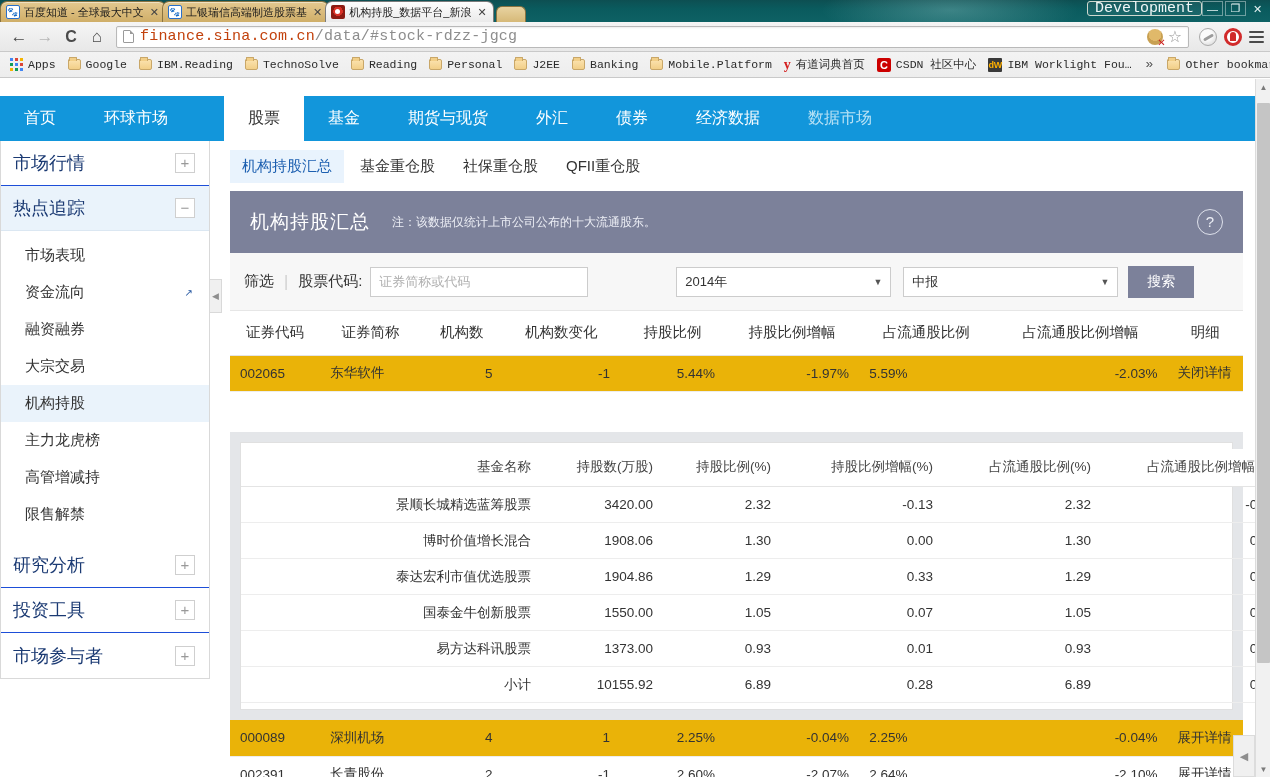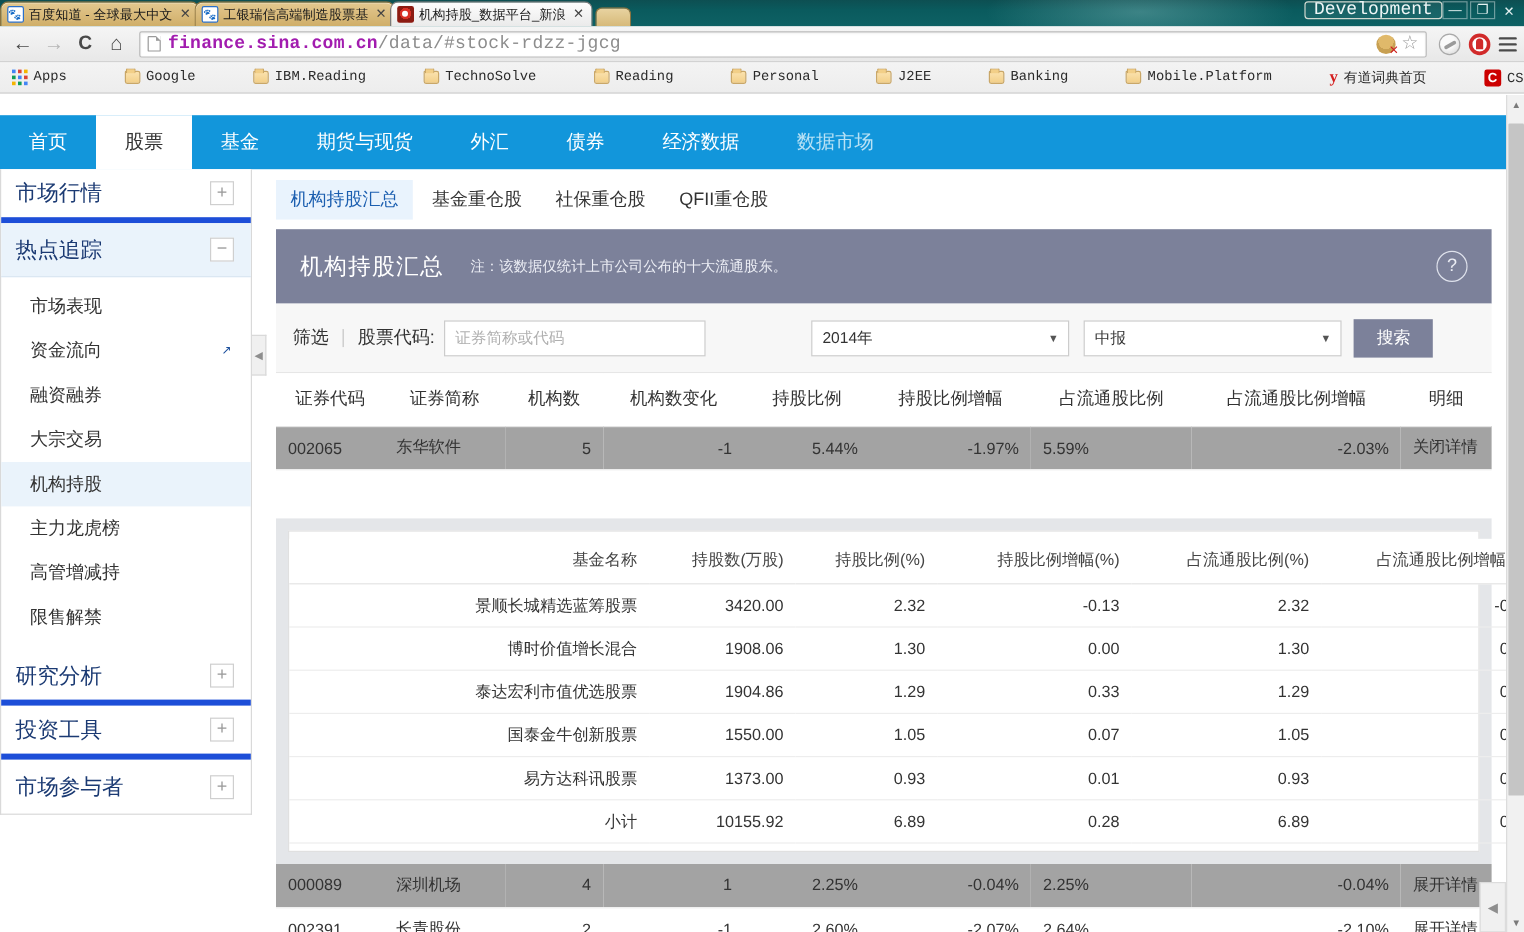--- a/index.html
+++ b/index.html
@@ -91,21 +91,21 @@
   .page-icon {
     width:11px; height:13px; background:#fff; border:1px solid #9a9a9a; border-radius:1px;
     margin: 0 6px 0 2px; position:relative; flex:none;
   }
   .page-icon::after{ content:""; position:absolute; right:-1px; top:-1px;
     border-width:0 4px 4px 0; border-style:solid; border-color: #fff #fff #9a9a9a #9a9a9a;}
   .url {
     font-family:"Liberation Mono","DejaVu Sans Mono",monospace;
     font-size:15px; color:#222; letter-spacing:.2px; white-space:nowrap;
   }
-  .url .host { color:#a21caf;font-weight:bold; }
+  .url .host { color:#c2410c; }
   .url .path { color:#8d8d8d; }
   .obicons { display:flex; align-items:center; gap:5px; margin-left:auto; padding-right:2px; }
   .ic-person { width:16px; height:16px; border-radius:50%;
       background: radial-gradient(circle at 50% 35%, #e0b96a 0 48%, #c8a052 49% 100%);
       position:relative; }
   .ic-person::after{ content:"✕"; position:absolute; right:-3px; bottom:-3px; color:#cc1f1f;
       font-size:10px; font-weight:bold; line-height:1;}
   .ic-star { color:#9a9a9a; font-size:16px; line-height:1; }
   .tb-right { display:flex; align-items:center; gap:7px; padding-left:4px; }
   .ic-circle1 { width:18px; height:18px; border-radius:50%;
@@ -121,21 +121,21 @@
      width:15px; height:12px; }
   .ic-menu i { display:block; height:2px; background:#4a4a4a; border-radius:1px; }
 
   
   #bookmarks {
     position:absolute; top:52px; left:0; width:1270px; height:26px;
     background: linear-gradient(180deg,#f3f3f3 0%, #ededed 100%);
     border-bottom:1px solid #c9c9c9;
     display:flex; align-items:center; padding:0 4px; overflow:hidden;
     font-family:"Liberation Mono","DejaVu Sans Mono",monospace;
-    font-size:11.5px; color:#2b2b2b; white-space:nowrap;gap:36px;
+    font-size:11.5px; color:#2b2b2b; white-space:nowrap;
   }
   .bm { display:flex; align-items:center; padding:2px 6px; flex:none; }
   .bm .fold {
     width:13px; height:11px; flex:none; margin-right:5px; position:relative;
     background: linear-gradient(180deg,#fbe2ae 0%, #f2cf88 100%);
     border:1px solid #c9a768; border-radius:1px 2px 2px 2px;
   }
   .bm .fold::before{ content:""; position:absolute; left:0; top:-3px; width:6px; height:3px;
     background:#f2cf88; border:1px solid #c9a768; border-bottom:none; border-radius:1px 1px 0 0;}
   .apps-grid { width:13px; height:13px; flex:none; margin-right:5px;
@@ -160,31 +160,31 @@
 
   
   #sitenav {
     position:absolute; top:17px; left:0; width:1255px; height:45px;
     background:#1296db; display:flex; align-items:stretch;font-family:Liberation Mono, monospace;
   }
   #sitenav .nitem {
     display:flex; align-items:center; justify-content:center;
     color:#ffffff; font-size:16px; padding: 0 24px; white-space:nowrap;
   }
-  #sitenav .nitem.active { background:#ffffff; color:#333; font-weight:normal; }
+  #sitenav .nitem.active { background:#ffffff; color:#333; font-weight:normal;margin-left:32px; }
   #sitenav .nitem.muted { color:#b9e2f5; }
 
   
   #sidebar {
     position:absolute; top:62px; left:0; width:210px;
     border:1px solid #d9d9d9; border-top:none; background:#fff;
   }
   .sb-group {
     height:45px; display:flex; align-items:center; justify-content:space-between;
-    padding: 0 14px 0 12px; border-bottom:5px solid #1d4ed8;
+    padding: 0 14px 0 12px; border-bottom:1px solid #1d4ed8;
     color:#1b3a73; font-size:18px;
   }
   .sb-group.open { background:#eaf3fb; border-bottom:1px solid #dbe7f2; }
   .sb-toggle {
     width:20px; height:20px; border:1px solid #cfcfcf; color:#999; background:#fff;
     font-size:15px; line-height:17px; text-align:center; flex:none;
   }
   .sb-sub { padding: 6px 0 10px 0; }
   .sb-item {
     height:37px; display:flex; align-items:center; padding-left:24px;
@@ -240,21 +240,21 @@
   
   table.grid { width:100%; border-collapse:collapse; table-layout:fixed; }
   table.grid th {
     font-weight:normal; font-size:14.5px; color:#333; height:44px;
     border-bottom:1px solid #e4e4e4; padding: 0 10px; background:#fff;
   }
   table.grid td {
     font-size:13.5px; color:#333; height:36px; padding: 0 10px;
     border-bottom:1px solid #ededed;
   }
-  tr.main-row td { background:#a3a3a3; }
+  tr.main-row td { background:#eab308; }
   tr.plain-row td { background:#fff; }
   .c-code  { width: 86px; text-align:left; }
   .c-name  { width: 96px; text-align:left; }
   .c-num   { width: 78px; text-align:right; }
   .c-chg   { width: 112px; text-align:right; }
   .c-ratio { width: 100px; text-align:right; }
   .c-rchg  { width: 128px; text-align:right; }
   .c-flt   { width: 128px; text-align:left; }
   .c-fchg  { width: 166px; text-align:right; }
   .c-det   { width: 72px; text-align:left; }
@@ -422,20 +422,21 @@
   <div class="bm">
       <span class="fold"></span>
       <span>Other bookmarks</span>
     </div>
 </div>
 
 <div id="page">
 
   <div id="sitenav">
     <div class="nitem">首页</div>
+    <div class="nitem">环球市场</div>
     <div class="nitem active">股票</div>
     <div class="nitem">基金</div>
     <div class="nitem">期货与现货</div>
     <div class="nitem">外汇</div>
     <div class="nitem">债券</div>
     <div class="nitem">经济数据</div>
     <div class="nitem muted">数据市场</div>
   </div>
 
   <div id="sidebar">

